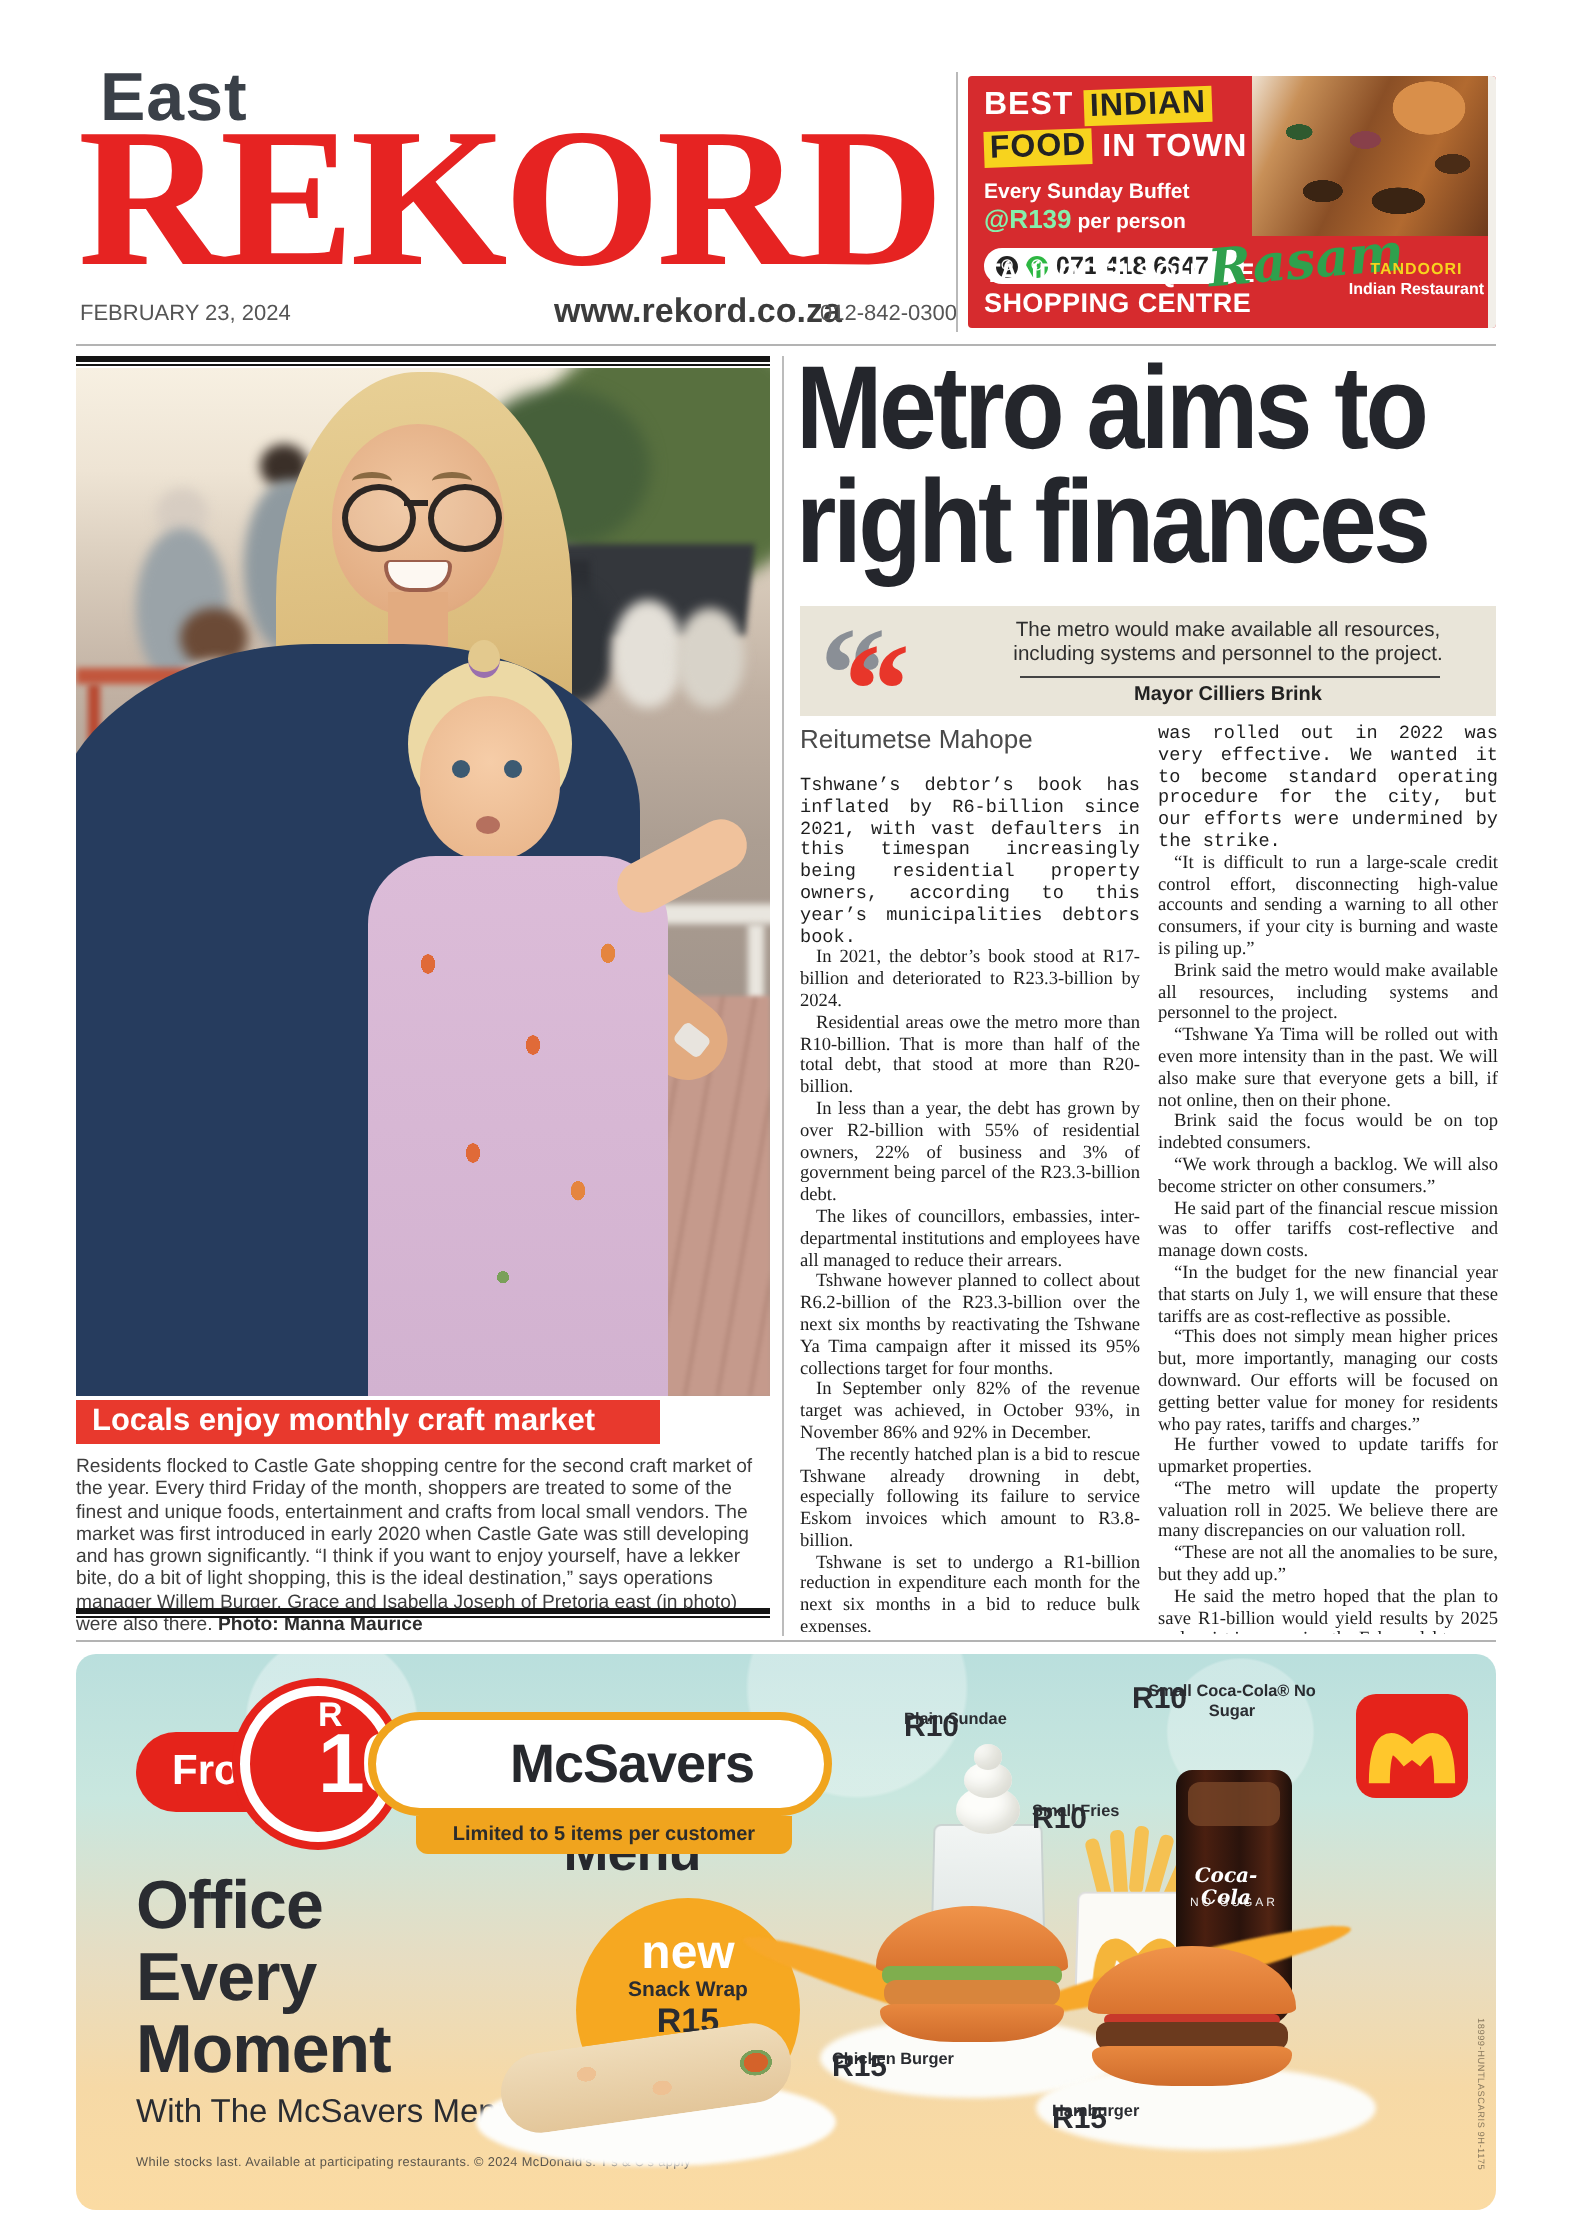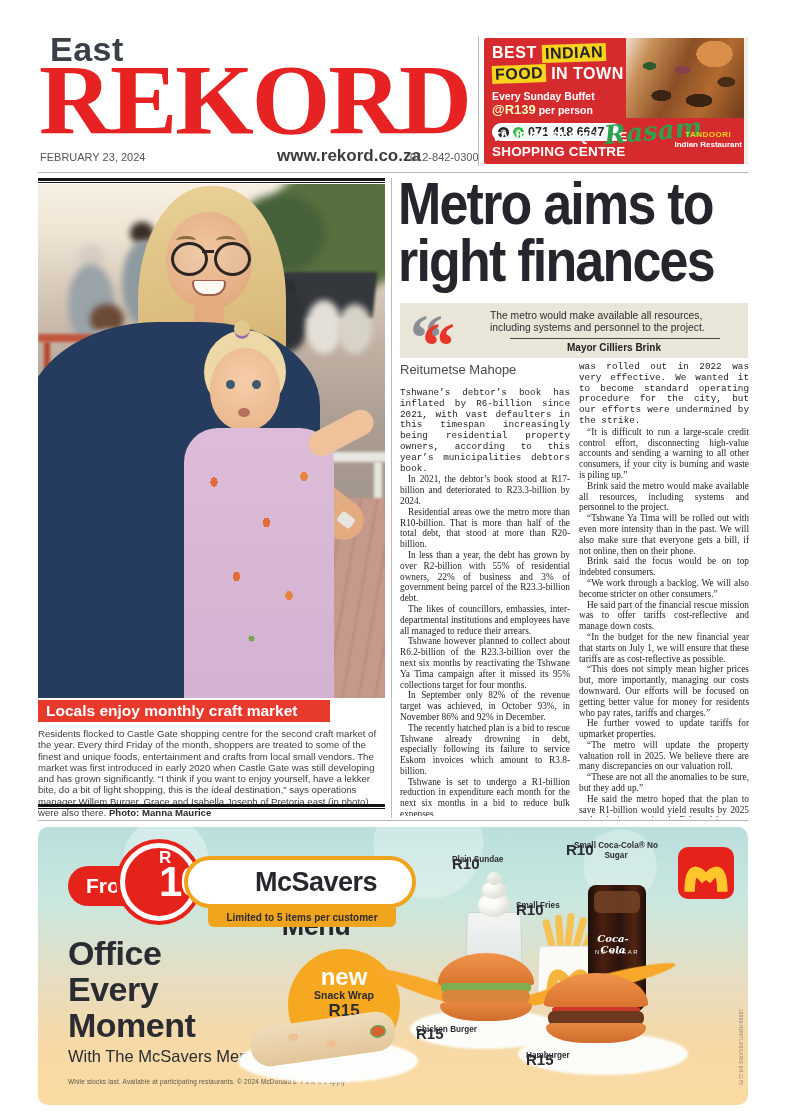--- a/index.html
+++ b/index.html
@@ -15,21 +15,21 @@
   .site{left:246px;top:146px;font-size:17px;font-weight:bold;color:#3c3c3c;margin-left:31px;}
   .vrule-head{left:478px;top:36px;width:1px;height:130px;background:#b9b9b9;}
   .hrule{height:1px;background:#b3b3b3;}
 
   
   .iad{left:484px;top:38px;width:264px;height:126px;background:#d62b2e;overflow:hidden;border-radius:2px;}
   .iad .txt{position:absolute;left:8px;top:6px;width:140px;}
   .iad .row1{font-size:16px;font-weight:bold;color:#fff;letter-spacing:.5px;}
   .chip{display:inline-block;background:#f7d31e;color:#232323;padding:0 3px;transform:rotate(-2deg);}
   .iad .offer{margin-top:7px;font-size:10.5px;font-weight:bold;color:#fff;line-height:13px;}
-  .iad .price{color:#fef9c3;font-size:13px;text-align:center;}
+  .iad .price{color:#86efac;font-size:13px;text-align:center;}
   .pill{margin-top:6px;background:#fff;border-radius:10px;padding:2px 6px;width:118px;
         font-size:12.5px;font-weight:bold;color:#222;display:flex;align-items:center;gap:4px;}
   .mini-ic{width:11px;height:11px;border-radius:50%;display:inline-block;font-size:7px;color:#fff;
         text-align:center;line-height:11px;}
   .loc{position:absolute;left:8px;bottom:5px;font-size:13.5px;font-weight:bold;color:#fff;line-height:15px;letter-spacing:.2px;}
   .iad-photo{position:absolute;left:142px;top:0;width:118px;height:80px;
      background:
       radial-gradient(18px 10px at 30% 72%,#3a2413 0 55%,transparent 56%),
       radial-gradient(24px 12px at 62% 78%,#3a2413 0 55%,transparent 56%),
       radial-gradient(16px 9px at 85% 55%,#4a2c16 0 55%,transparent 56%),
@@ -49,21 +49,21 @@
   .vrule-col{left:391px;top:178px;width:1px;height:640px;background:#bcbcbc;}
 
   
   .headline{left:398px;top:176px;width:352px;color:#24262c;font-weight:bold;font-size:59px;
      line-height:57px;letter-spacing:-2px;}
   .headline span{display:inline-block;transform:scaleX(0.88);transform-origin:left;white-space:nowrap;}
   .qbox{left:400px;top:303px;width:348px;height:55px;background:#e9e5d9;}
   .qmark{position:absolute;left:10px;top:2px;font-family:"Liberation Serif",serif;font-weight:bold;font-size:66px;line-height:66px;}
   .qmark.g{color:#8a8f96;}
   .qmark.r{left:22px;top:10px;color:#e8362a;}
-  .qtext{position:absolute;left:90px;top:7px;width:248px;font-size:10.3px;line-height:12px;color:#2e2e2e;text-align:left;}
+  .qtext{position:absolute;left:90px;top:7px;width:248px;font-size:10.3px;line-height:12px;color:#2e2e2e;text-align:center;}
   .qline{position:absolute;left:110px;top:35px;width:210px;height:1px;background:#444;}
   .qattr{position:absolute;left:90px;top:39px;width:248px;text-align:center;font-size:10px;font-weight:bold;color:#222;}
   .byline{left:400px;top:362px;font-size:13px;color:#4a4a4a;}
   .col{font-family:"Liberation Serif",serif;font-size:9.3px;line-height:10.8px;color:#1e1e1e;
       text-align:justify;overflow:hidden;}
   .col p{margin:0;text-indent:8px;}
   .col p.ni{text-indent:0;font-family:Liberation Mono, monospace;}
   .col1{left:400px;top:388px;width:170px;height:428px;}
   .col2{left:579px;top:362px;width:170px;height:455px;}
 

